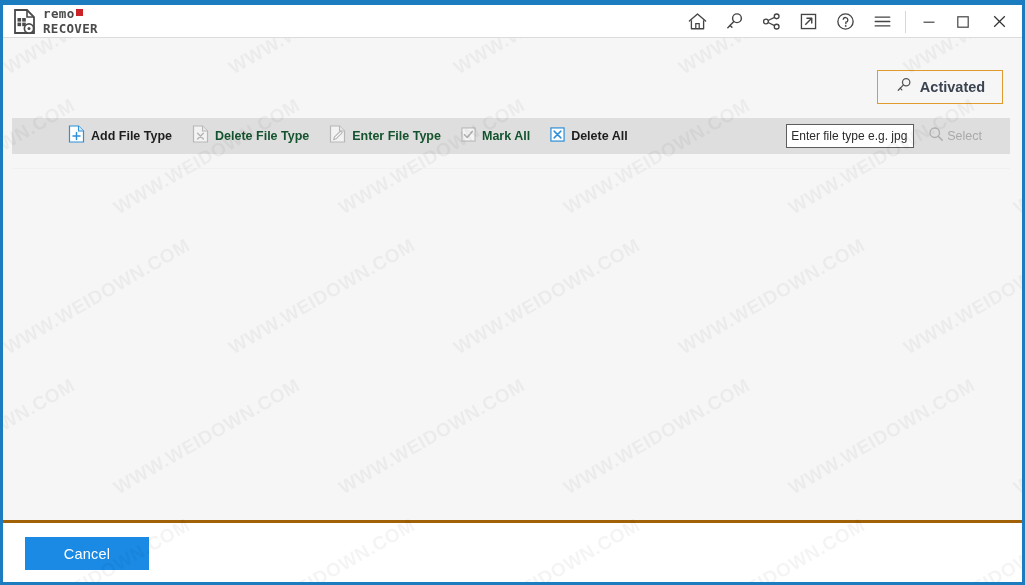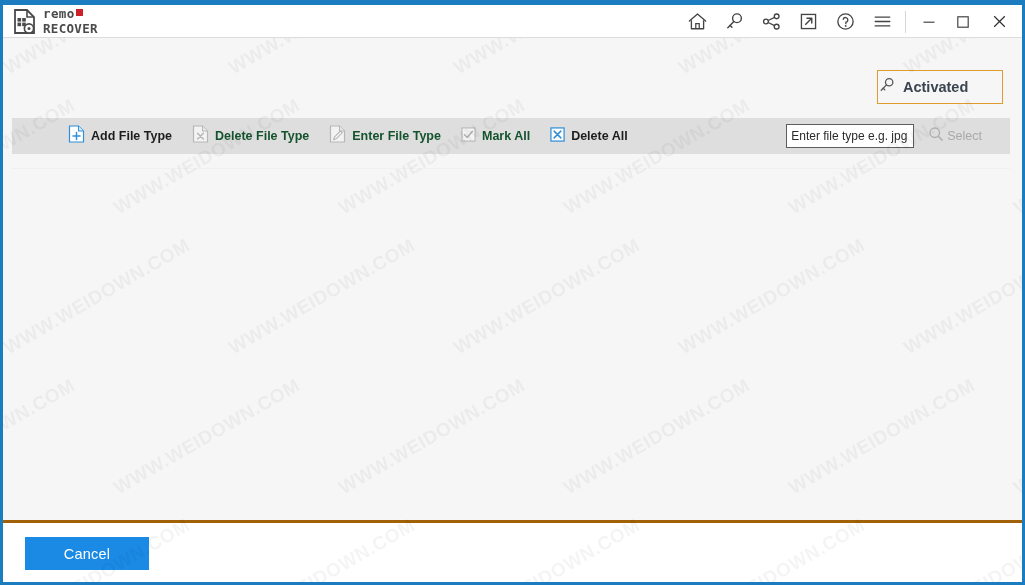--- a/index.html
+++ b/index.html
@@ -149,20 +149,21 @@
   }
   .activated-btn {
     position: absolute;
     right: 19px; top: 32px;
     width: 126px; height: 34px;
     border: 1px solid #e09b2e;
     background: #f6f6f6;
     box-sizing: border-box;
     display: flex;
     align-items: center;
+    justify-content: center;
     gap: 7px;
     cursor: pointer;
   }
   .activated-btn .lbl {
     font-size: 14.5px;
     color: #3b4450;
     font-weight: 600;
   }
 
   

